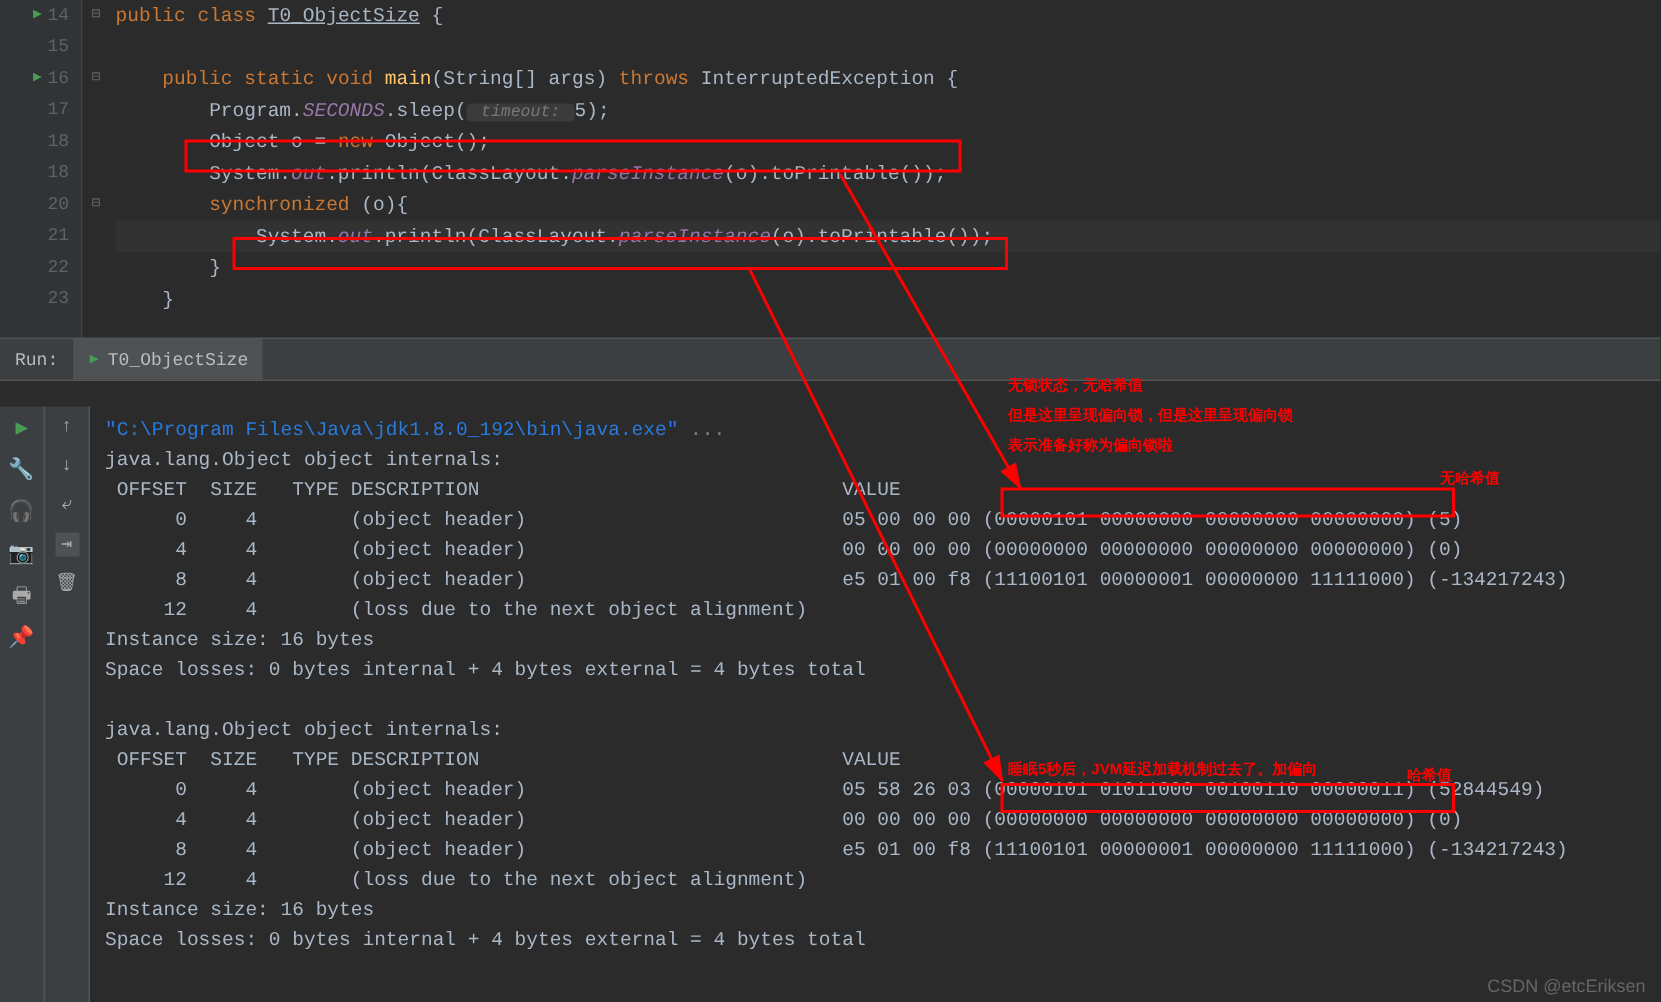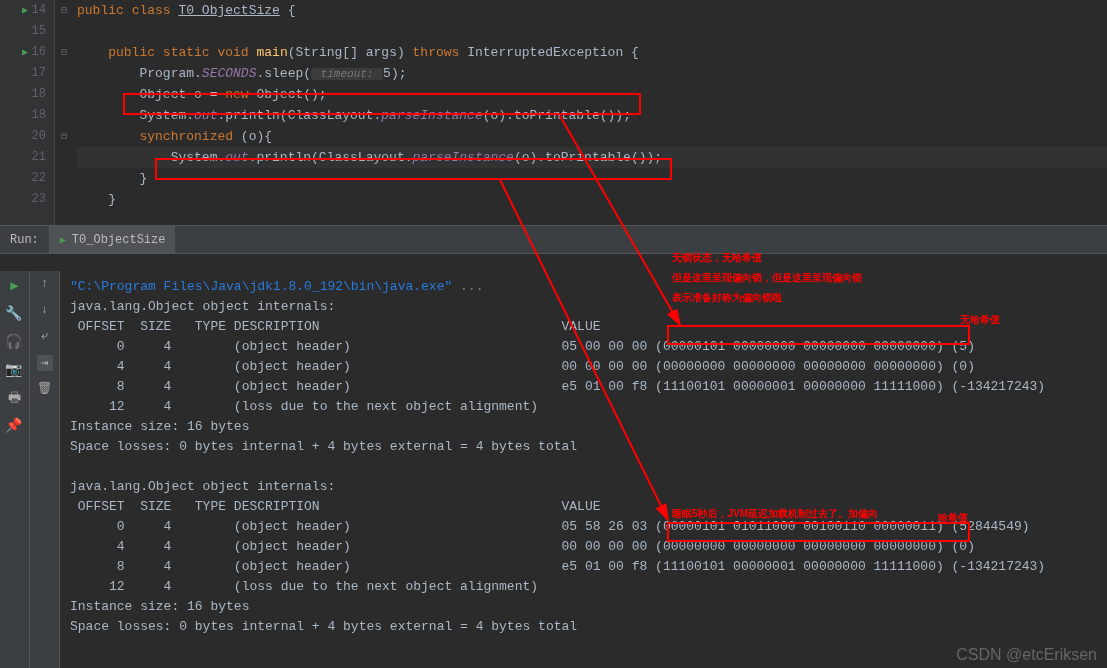--- a/index.html
+++ b/index.html
@@ -163,21 +163,21 @@
 .ann1 { left: 672px; top: 248px; }
 .ann2 { left: 960px; top: 310px; }
 .ann3 { left: 672px; top: 456px; margin-top: 48px; }
 .ann4 { left: 938px; top: 508px; }
 
 .watermark {
   position: absolute;
   right: 10px;
   bottom: 4px;
   color: #666;
-  font-size: 16px;
+  font-size: 12px;
   font-family: sans-serif;
 }
 
 svg.arrow { position: absolute; pointer-events: none; }
 </style>
 </head>
 <body>
 
 <div class="code-area">
   <div class="gutter">

